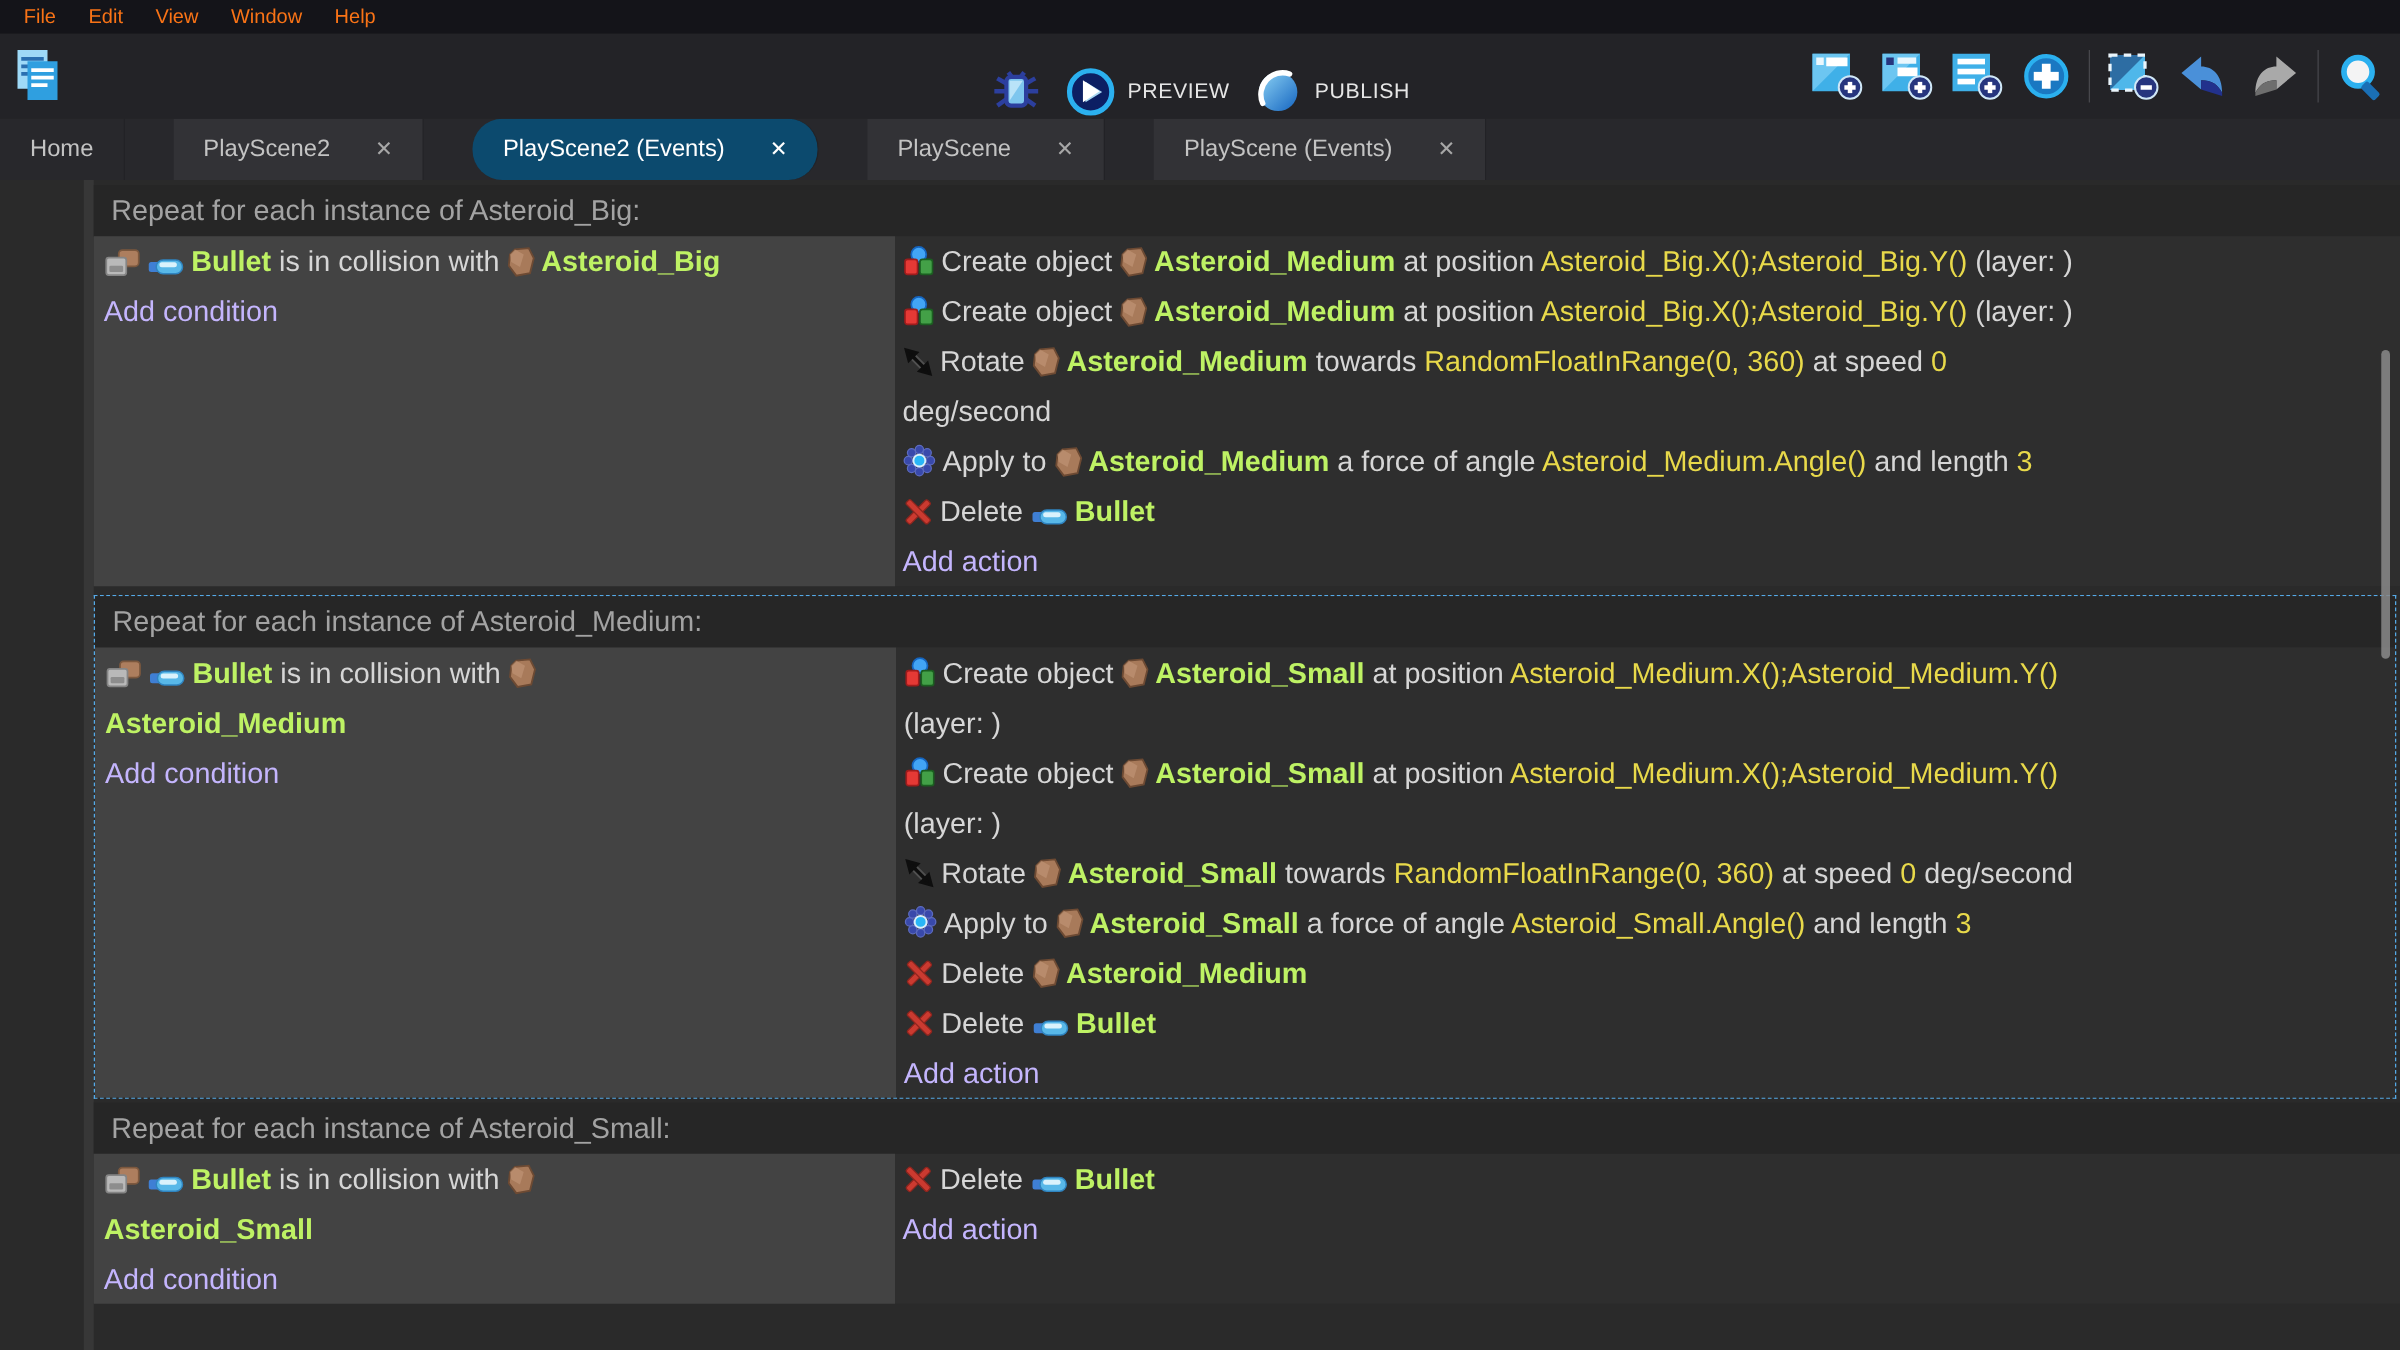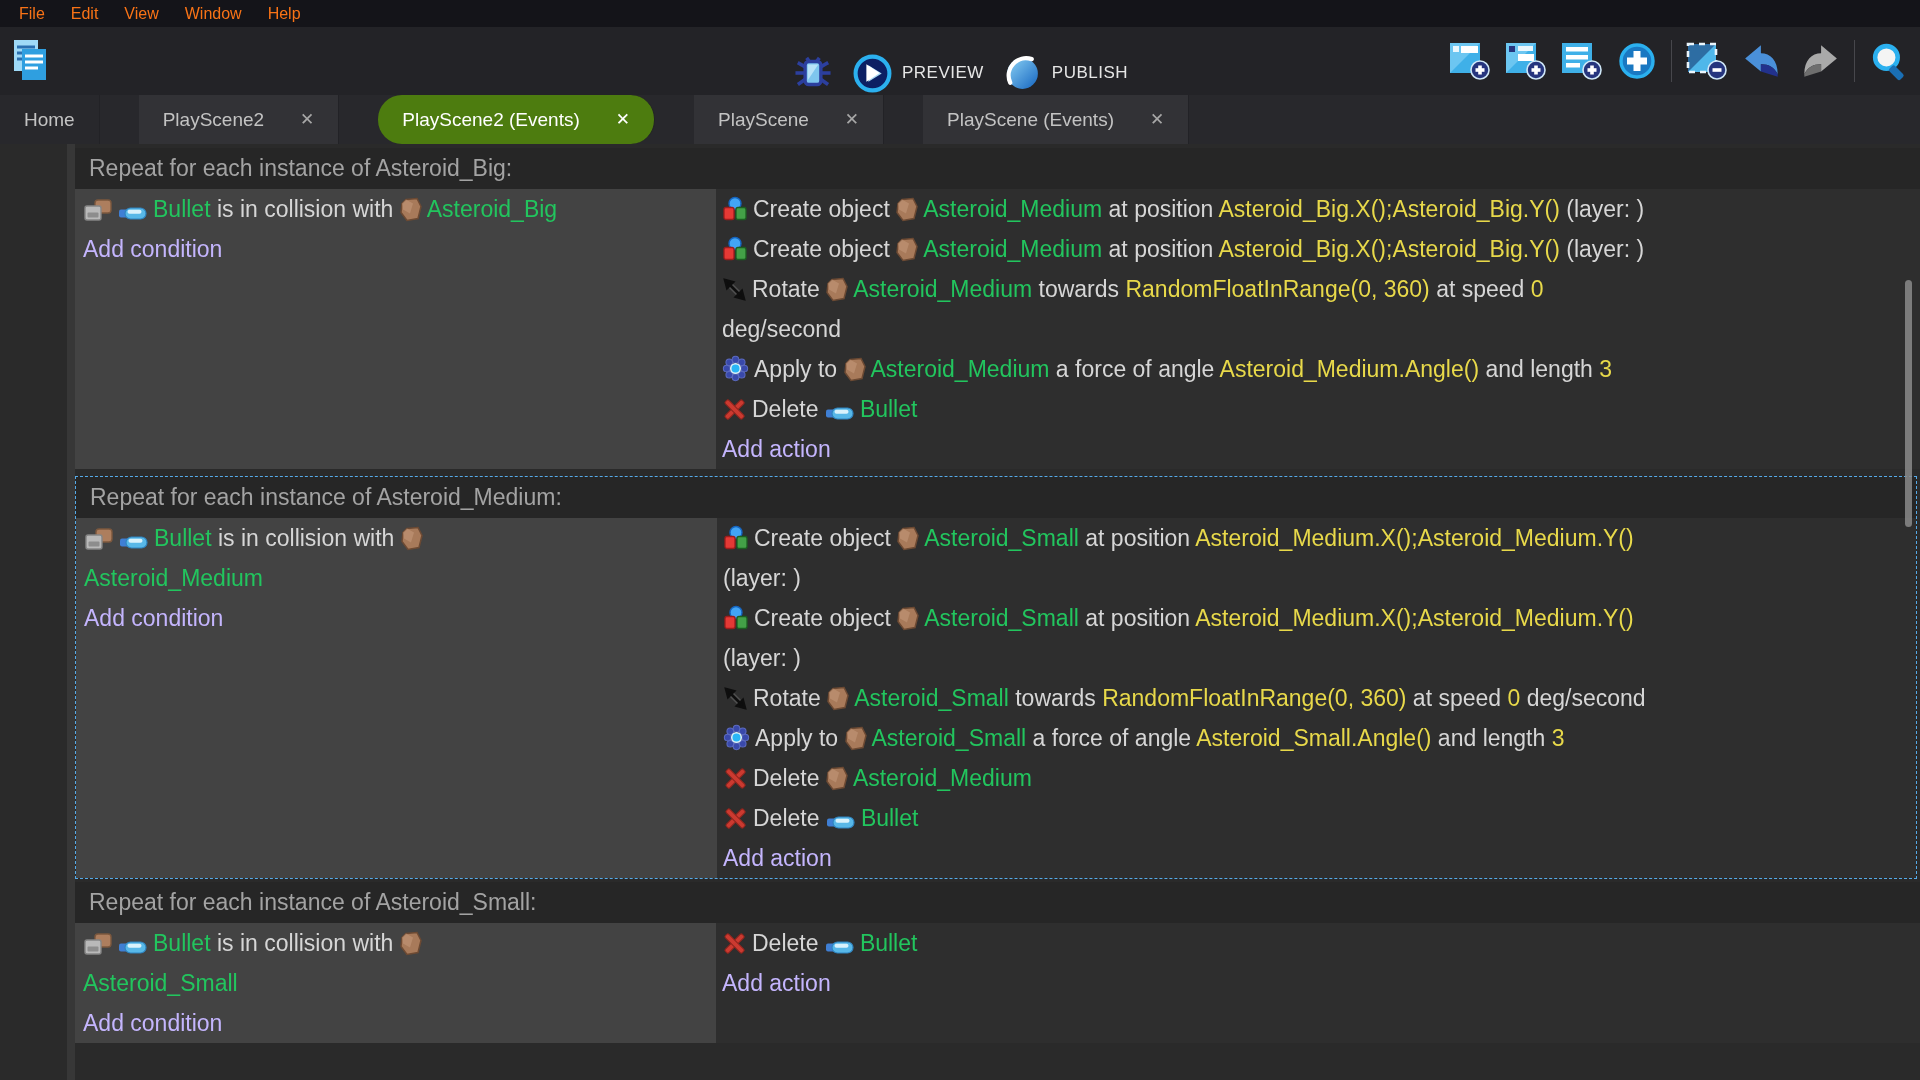--- a/index.html
+++ b/index.html
@@ -21,36 +21,36 @@
   .tb-label{font-size:17px;color:#e6e6e6;letter-spacing:.5px;margin-left:9px;}
   .tb-group{display:flex;align-items:center;}
   .tb-sep{width:1px;height:42px;background:#47474c;}
   .tb-btn svg{display:block;}
   
   .tabbar{height:49px;background:#28282c;display:flex;align-items:stretch;gap:39px;}
   .tab{display:flex;align-items:center;padding:0 24px;font-size:19px;color:#c3c3c3;background:#323236;border-right:1px solid #222226;cursor:pointer;white-space:nowrap;}
   .tab .tab-label{pointer-events:none;}
   .tab .close{margin-left:36px;font-size:17px;color:#a7a7a7;cursor:pointer;}
   .tab.home{background:transparent;border-right:1px solid #222226;}
-  .tab.active{background:#4d7c0f;color:#ffffff;border-radius:24px;}
+  .tab.active{background:#0c4a6e;color:#ffffff;border-radius:24px;}
   .tab.active .close{color:#ffffff;}
   
   .sheet{position:relative;height:936px;background:#2a2a2a;overflow:hidden;}
   .left-strip{position:absolute;left:67px;top:0;bottom:0;width:8px;background:#373737;}
   .events{position:absolute;left:75px;top:4px;right:0;}
   .event{margin-bottom:7px;}
   .event.selected{border:1px dashed #55aae8;margin-right:3px;margin-bottom:3px;}
   .event-header{background:#262626;color:#a3a3a3;font-size:23px;line-height:41px;padding-left:14px;cursor:pointer;}
   .event-body{display:flex;align-items:stretch;}
   .conditions{width:641px;flex:0 0 641px;background:#434343;}
   .actions{flex:1;background:#2e2e2e;}
   .row{font-size:23px;line-height:40px;padding-left:8px;color:#d6d6d6;cursor:pointer;}
   .actions .row{padding-left:6px;}
   .row.placeholder{color:#c4b5fd;}
-  .seg-obj{color:#22c55e;font-weight:normal;}
+  .seg-obj{color:#bef264;font-weight:bold;}
   .seg-expr{color:#e8d94a;}
   .seg-icon{display:inline-block;margin-right:5px;}
   .seg-icon svg{vertical-align:-5px;}
   .scroll-thumb{position:absolute;right:8px;top:136px;width:7px;height:247px;background:#8a8a8a;border-radius:4px;opacity:.85;cursor:pointer;}
 </style>
 </head>
 <body>
 
 <div class="menubar" id="menubar">
     <div class="menu-item">File</div>

